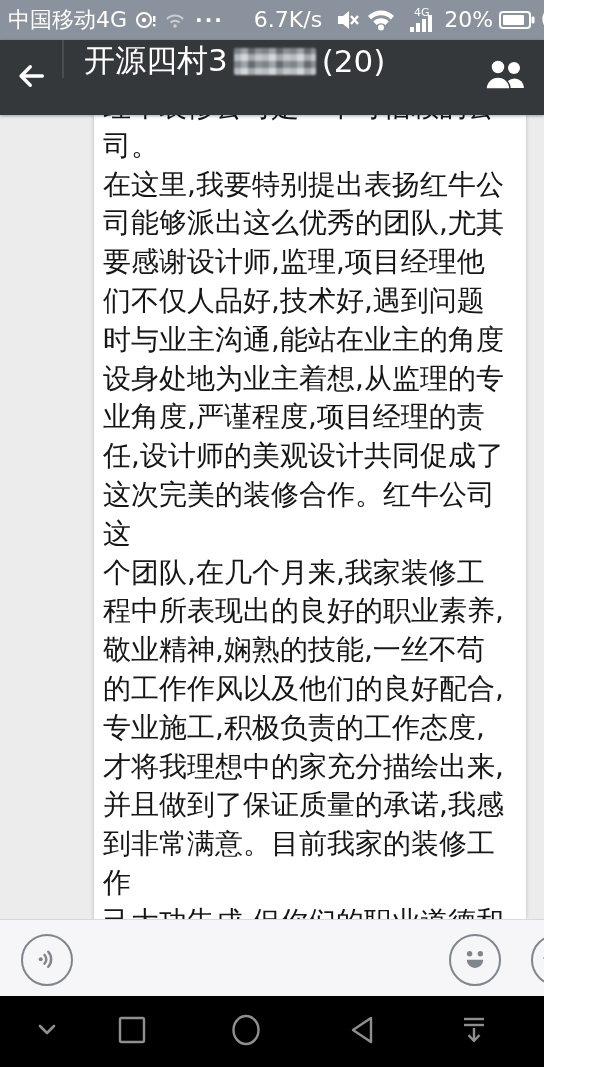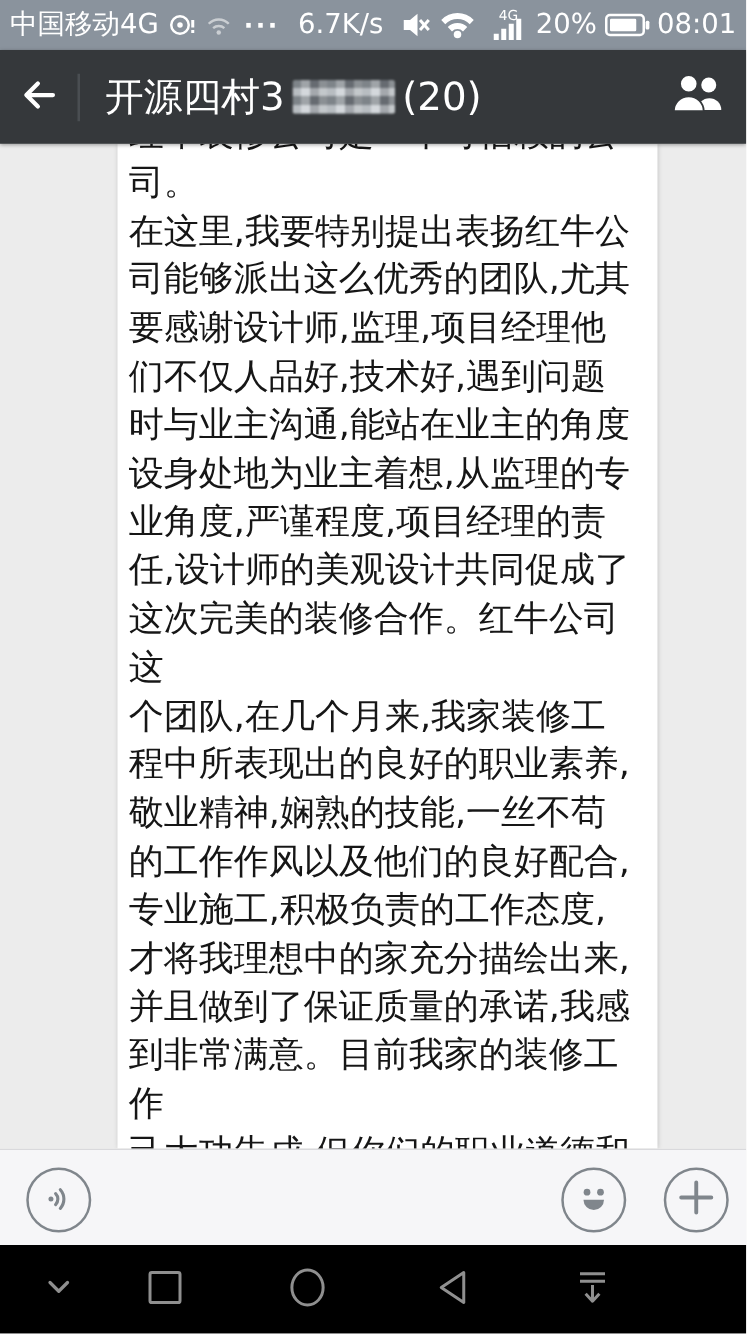--- a/index.html
+++ b/index.html
@@ -1,36 +1,36 @@
 <!DOCTYPE html>
 <html><head>
 <meta charset="utf-8">
 <style>
   * { margin: 0; padding: 0; box-sizing: border-box; }
   html, body { width: 600px; }
   body { font-family: "DejaVu Sans", "Liberation Sans", sans-serif; }
-  .screen { position: relative; width: 597px; height: 1067px; overflow: hidden; background: #ececec; display: flex; flex-direction: column; }
+  .screen { position: relative; width: 544px; height: 1067px; overflow: hidden; background: #ececec; display: flex; flex-direction: column; }
 
   
   .status-bar {
     height: 40px; flex: 0 0 40px; background: #8a939d; color: #fff;
     display: flex; align-items: center; padding: 0 8px; gap: 6px;
     font-size: 22px; line-height: 40px; white-space: nowrap;
   }
   .status-bar .icon { display: inline-flex; align-items: flex-end; }
   .status-bar .faint { opacity: 0.55; }
   .status-bar .dots { font-size: 20px; letter-spacing: 2px; font-weight: bold; margin-left: 2px; }
   .status-bar .spacer { flex: 1; }
   .status-bar svg { display: block; }
-  .net-speed { margin-right: 6px; }
+  .net-speed { margin-right: 6px; margin-left: 18px; }
 
   
   .header {
     height: 75px; flex: 0 0 75px; background: #35383b; color: #fff;
-    display: flex; align-items: center; position: relative; z-index: 3;
+    display: flex; align-items: flex-start; position: relative; z-index: 3;
     box-shadow: 0 1px 3px rgba(0,0,0,0.35);
   }
   .back-btn { width: 62px; height: 75px; display: flex; align-items: center; justify-content: center; cursor: pointer; }
   .header-divider { width: 2px; height: 38px; background: #4a4e52; margin-right: 20px; }
   .chat-title { display: flex; align-items: center; font-size: 31px; font-weight: 500; gap: 4px; }
   .blur-block {
     display: inline-block; width: 82px; height: 27px; border-radius: 2px; margin: 0 2px;
     background-image:
       repeating-linear-gradient(0deg, rgba(255,255,255,0.30) 0 7px, rgba(0,0,0,0.18) 7px 14px),
       repeating-linear-gradient(90deg, #9aa1a7 0 7px, #c2c8cd 7px 14px, #7d838a 14px 21px, #aab0b5 21px 28px);

